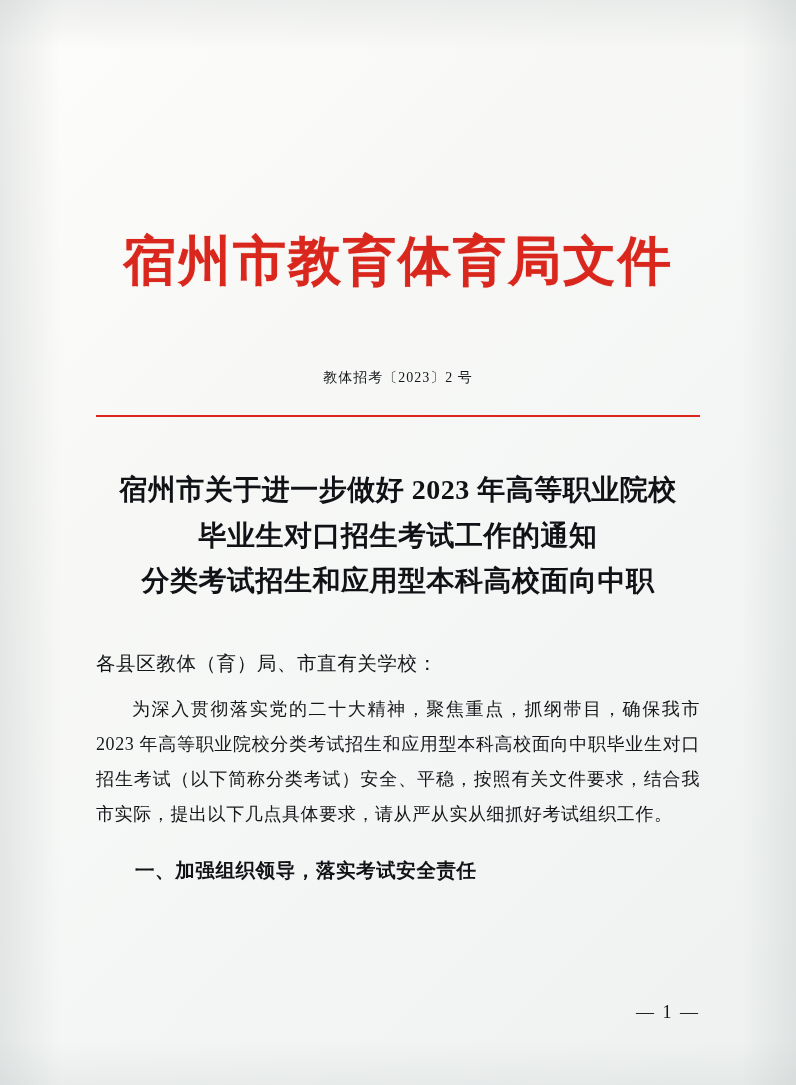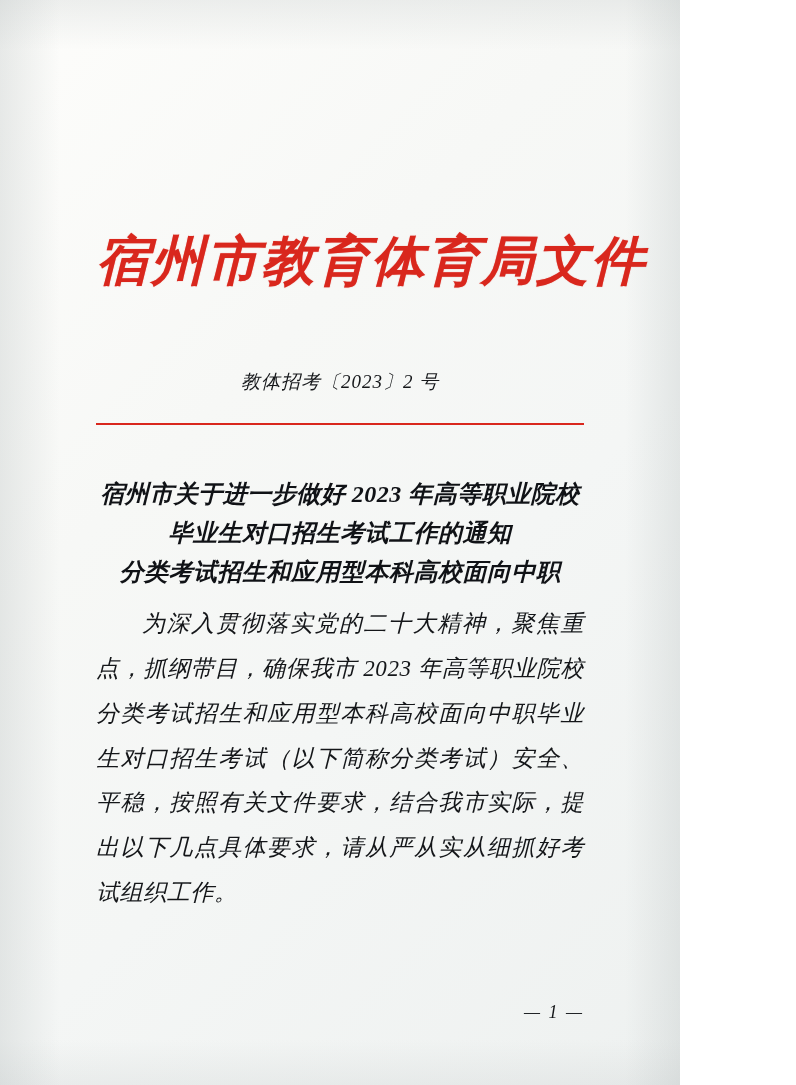--- a/index.html
+++ b/index.html
@@ -8,26 +8,25 @@
   }
   body {
     width: 796px;
     height: 1085px;
     background: #ffffff;
     font-family: "Liberation Serif", "DejaVu Serif", serif;
     overflow: hidden;
   }
   .page {
     position: relative;
-    width: 680px;
+    width: 796px;
     height: 1085px;
     background: linear-gradient(135deg, #fdfdfb 0%, #f7f8f6 35%, #f4f6f5 60%, #eef1f0 100%);
     box-sizing: border-box;
     overflow: hidden;
-    font-style: italic;
   }
   
   .page:before {
     content: "";
     position: absolute;
     inset: 0;
     background:
       linear-gradient(to right, rgba(190,196,196,0.35) 0px, rgba(255,255,255,0) 60px),
       linear-gradient(to left, rgba(185,192,192,0.30) 0px, rgba(255,255,255,0) 55px),
       linear-gradient(to bottom, rgba(200,205,205,0.30) 0px, rgba(255,255,255,0) 50px),
@@ -47,52 +46,52 @@
     font-weight: bold;
     font-size: 53px;
     letter-spacing: 2px;
     line-height: 1.12;
     text-shadow: 0 0 1px rgba(217,39,29,0.55);
     white-space: nowrap;
   }
   .doc-number {
     margin-top: 78px;
     text-align: center;
-    font-size: 19px;
+    font-size: 14px;
     color: #15171a;
     letter-spacing: 1px;
   }
   .red-rule {
     margin: 28px 0 0 0;
     height: 2px;
     background: #d9271d;
     width: 100%;
   }
   .title-block {
     margin-top: 50px;
     text-align: center;
-    font-size: 24px;
+    font-size: 28px;
     font-weight: bold;
     line-height: 1.62;
     color: #101216;
     letter-spacing: 0.5px;
   }
   .title-line {
     display: block;
   }
   .salutation {
     margin-top: 44px;
     font-size: 19.5px;
     line-height: 1.75;
     color: #141619;
     letter-spacing: 0.6px;
   }
   .para {
     margin-top: 10px;
-    font-size: 23px;
+    font-size: 18px;
     line-height: 1.95;
     color: #141619;
     letter-spacing: 0.6px;
     text-align: justify;
     text-indent: 2em;
   }
   .section-heading {
     margin-top: 20px;
     font-size: 19.5px;
     font-weight: bold;
@@ -125,21 +124,23 @@
     <div class="doc-number">教体招考〔2023〕2 号</div>
 
     <div class="red-rule"></div>
 
     <div class="title-block">
       <span class="title-line">宿州市关于进一步做好 2023 年高等职业院校</span>
       <span class="title-line">毕业生对口招生考试工作的通知</span>
       <span class="title-line">分类考试招生和应用型本科高校面向中职</span>
     </div>
 
+    <div class="salutation">各县区教体（育）局、市直有关学校：</div>
 
     <div class="para">为深入贯彻落实党的二十大精神，聚焦重点，抓纲带目，确保我市 2023 年高等职业院校分类考试招生和应用型本科高校面向中职毕业生对口招生考试（以下简称分类考试）安全、平稳，按照有关文件要求，结合我市实际，提出以下几点具体要求，请从严从实从细抓好考试组织工作。</div>
 
+    <div class="section-heading">一、加强组织领导，落实考试安全责任</div>
 
 
   </div>
 
   <div class="page-number">— 1 —</div>
 </div>
 
 </body></html>

